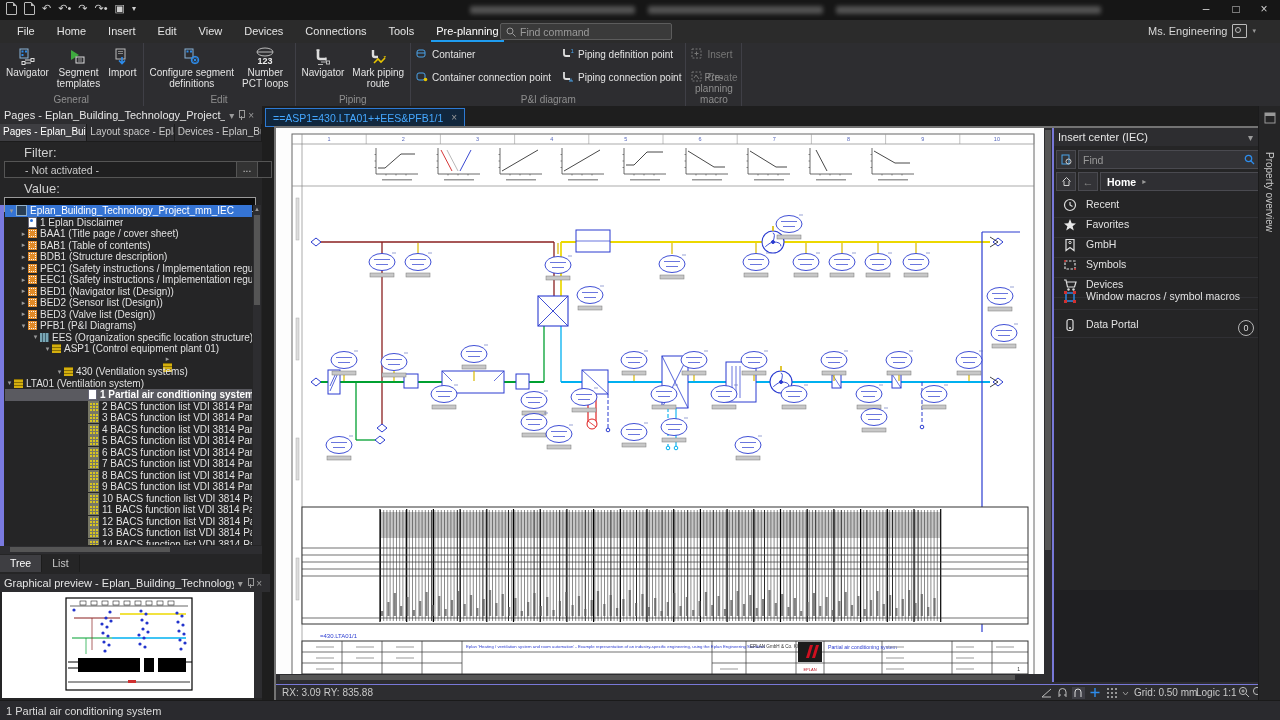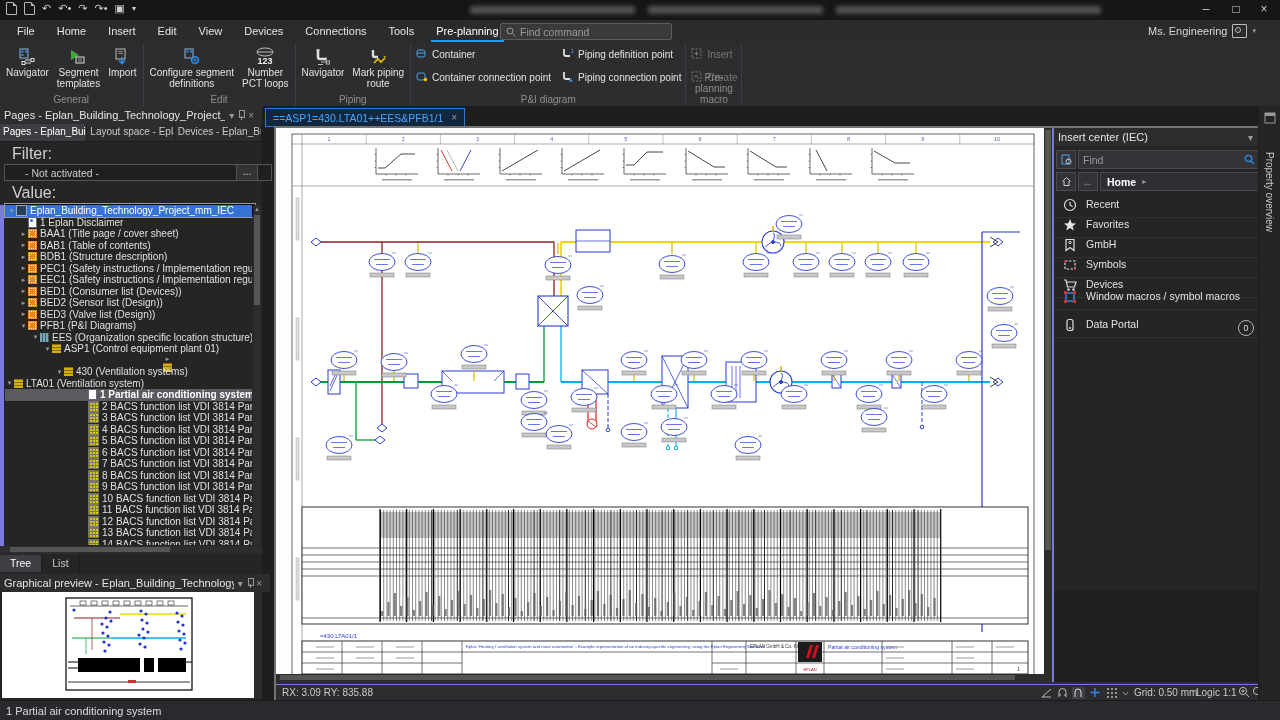--- a/index.html
+++ b/index.html
@@ -40,21 +40,21 @@
   .phead .sp{flex:1;}
   .hic{color:#9a9a9a;font-size:10px;padding:0 4px;}
   .pin{width:7px;height:10px;position:relative;display:inline-block;}
   .pin:before{content:"";position:absolute;left:1px;top:0;width:4px;height:6px;border:1px solid #9a9a9a;}
   .pin:after{content:"";position:absolute;left:3px;top:6px;width:1px;height:4px;background:#9a9a9a;}
   
   #leftpanel{left:0;top:106px;width:262px;height:594px;background:#252526;}
   #lp-tabs{display:flex;height:17px;border-bottom:1px solid #1c1c1c;}
   .lptab{flex:1;font-size:10px;color:#c9c9c9;background:#2d2d30;border-right:1px solid #1c1c1c;padding:2px 3px;white-space:nowrap;overflow:hidden;}
   .lptab.active{background:#3e3e42;color:#fff;}
-  .flabel{font-size:16px;color:#cfcfcf;padding:3px 6px 1px 12px;}
+  .flabel{font-size:13px;color:#cfcfcf;padding:3px 6px 1px 24px;}
   #filtercombo{left:4px;width:226px;height:15px;background:#1f1f20;border:1px solid #555;color:#ccc;font-size:10.5px;display:flex;align-items:center;padding:0 20px;}
   #filtercombo .arr{margin-left:auto;color:#888;font-size:8px;background:#333;align-self:stretch;display:flex;align-items:center;padding:0 3px;margin-right:-4px;border-left:1px solid #555;}
   #filterdots{left:236px;width:20px;height:15px;background:#333;border:1px solid #555;color:#ccc;font-size:10px;text-align:center;line-height:13px;}
   #valueinput{left:4px;width:250px;height:13px;background:#0c0c0c;border:1px solid #9a9a9a;}
   #tree{left:5px;top:205px;width:247px;height:340px;overflow:hidden;font-size:10px;}
   .trow{display:flex;align-items:center;height:11.5px;white-space:nowrap;color:#e0e0e0;}
   .trow .exp{width:9px;font-size:7px;color:#9a9a9a;text-align:center;flex:none;}
   .trow .lbl{padding-left:3px;overflow:hidden;}
   .trow.selp{background:#3574d4;color:#fff;}
   .trow.sels{background:#5a5a60;color:#fff;font-weight:bold;}
@@ -365,21 +365,21 @@
           <span class="lbl">PEC1 (Safety instructions / Implementation regulation)</span>
         </div>
         <div class="trow" style="padding-left: 14px;">
           <span class="exp">▸</span>
           <span class="tico ico-struct"></span>
           <span class="lbl">EEC1 (Safety instructions / Implementation regulation)</span>
         </div>
         <div class="trow" style="padding-left: 14px;">
           <span class="exp">▸</span>
           <span class="tico ico-struct"></span>
-          <span class="lbl">BED1 (Consumer list (Devices))</span>
+          <span class="lbl">BED1 (Navigator list (Design))</span>
         </div>
         <div class="trow" style="padding-left: 14px;">
           <span class="exp">▸</span>
           <span class="tico ico-struct"></span>
           <span class="lbl">BED2 (Sensor list (Design))</span>
         </div>
         <div class="trow" style="padding-left: 14px;">
           <span class="exp">▸</span>
           <span class="tico ico-struct"></span>
           <span class="lbl">BED3 (Valve list (Design))</span>

